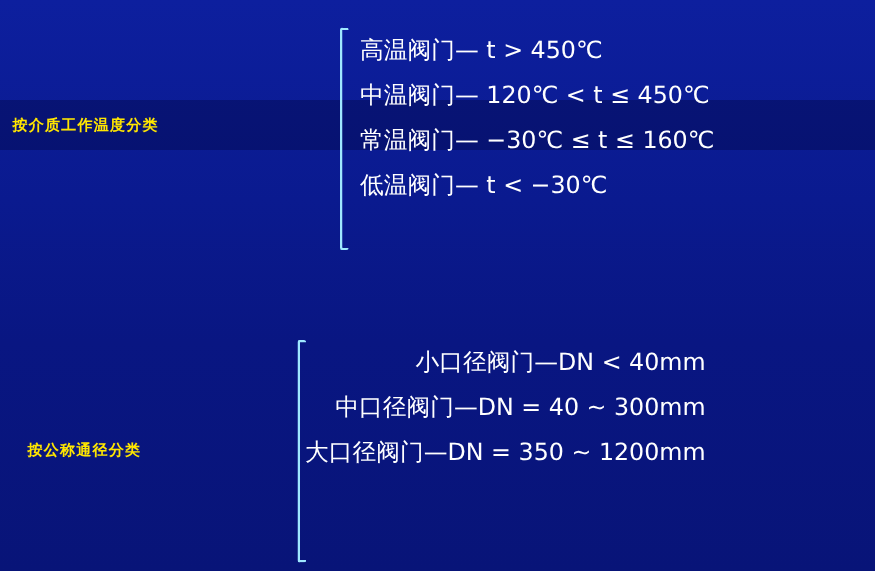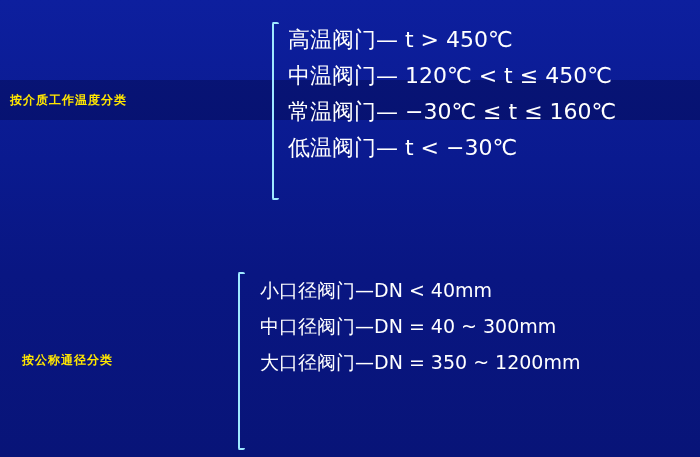--- a/index.html
+++ b/index.html
@@ -55,35 +55,35 @@
   }
 
   .items {
     position: absolute;
     display: flex;
     flex-direction: column;
   }
 
   .item {
     color: #ffffff;
-    font-size: 22px;
+    font-size: 19px;
     line-height: 36px;
     white-space: nowrap;
     font-family: "DejaVu Sans", "Liberation Sans", sans-serif;
   }
 
   
   #group-temperature .group-label { left: 10px; top: 92px; }
   #group-temperature .brace { left: 272px; top: 22px; height: 178px; }
   #group-temperature .items { left: 288px; top: 22px; }
 
   
   #group-diameter .group-label { left: 22px; top: 352px; }
   #group-diameter .brace { left: 238px; top: 272px; height: 178px; }
-  #group-diameter .items { left: 260px; top: 272px; }
+  #group-diameter .items { left: 244px; top: 272px; text-align: right; }
   #group-diameter .item { font-size: 19px; }
 </style>
 </head>
 <body>
 
 <div class="slide">
 
   <div class="band"></div>
 
   <div class="group" id="group-temperature">

